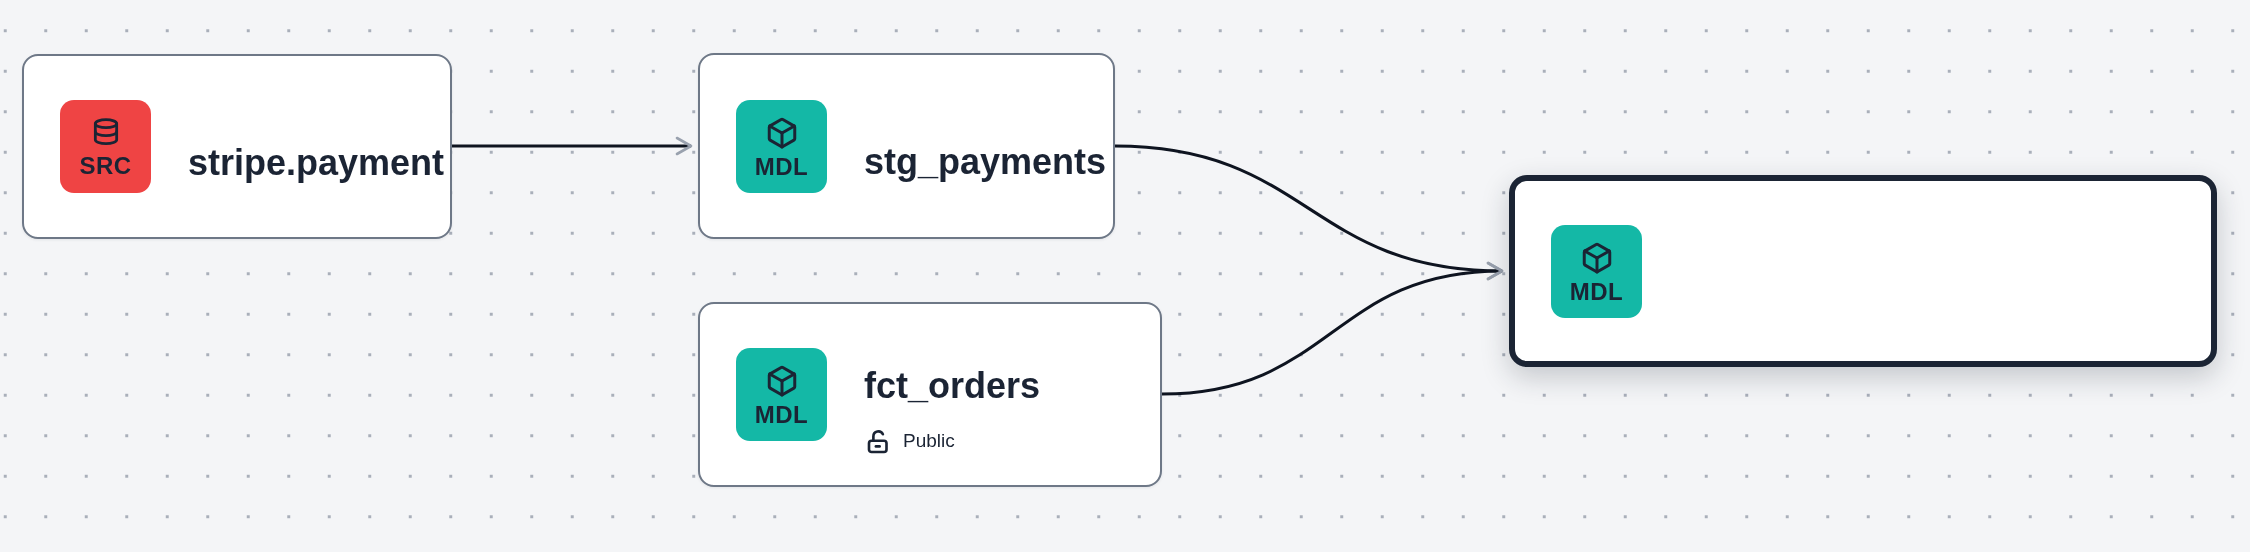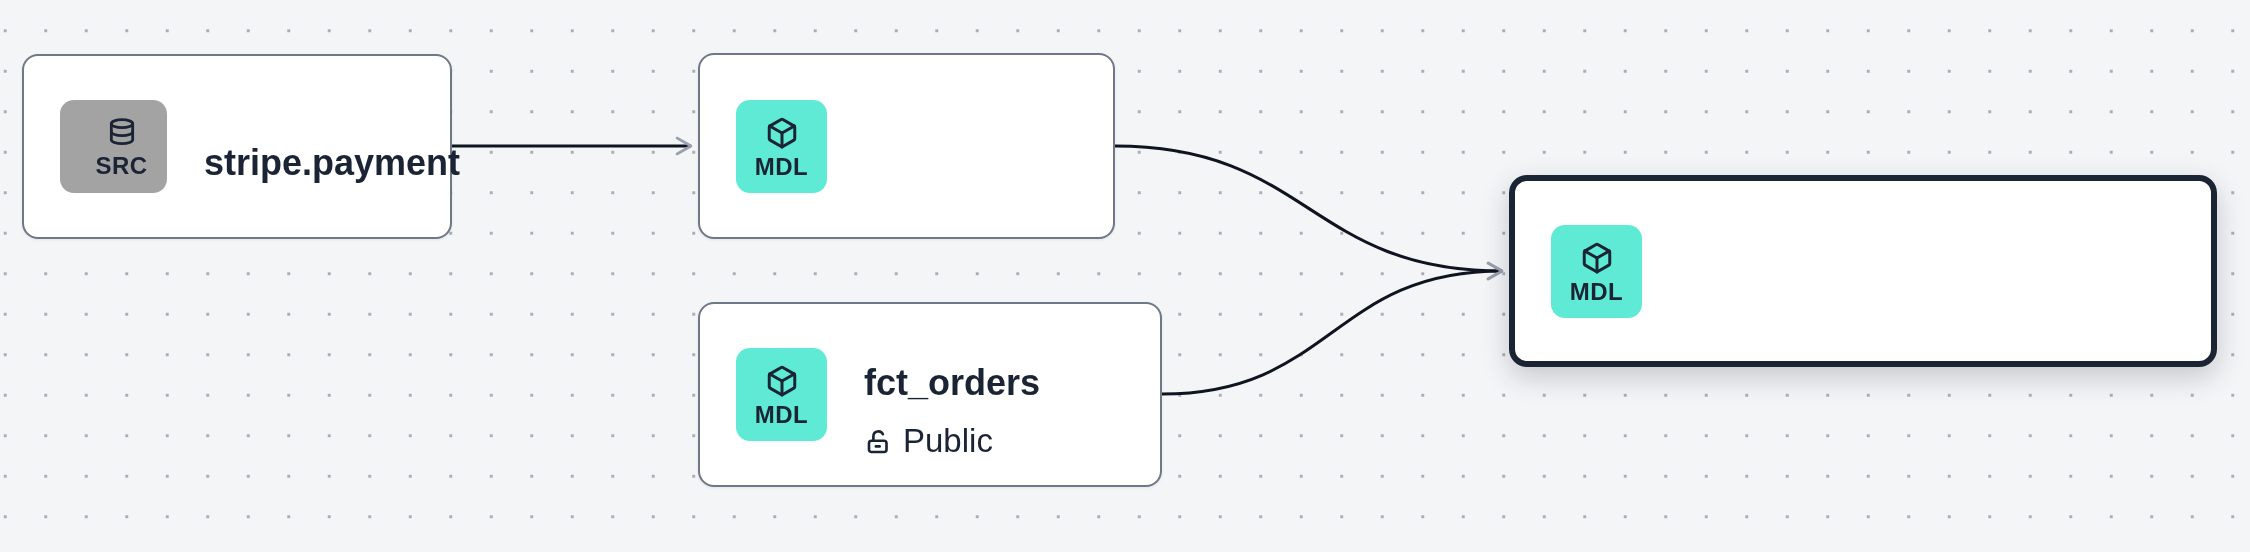--- a/index.html
+++ b/index.html
@@ -43,22 +43,22 @@
   .badge {
     width: 91px; height: 91px;
     border-radius: 14px;
     flex: 0 0 auto;
     display: flex;
     flex-direction: column;
     align-items: center;
     justify-content: center;
     padding-top: 2px;
   }
-  .badge-src { background: #a3a3a3; padding-left: 16px; }
-  .badge-mdl { background: #5eead4; }
+  .badge-src { background: #ef4444; }
+  .badge-mdl { background: #14b8a6; }
   .badge svg { display: block; }
   .badge-label {
     margin-top: 5px;
     font-size: 24px;
     font-weight: 600;
     letter-spacing: 0.5px;
     color: #1b2434;
     line-height: 1;
   }
   .node-title {
@@ -72,21 +72,21 @@
   .node-text {
     display: flex;
     flex-direction: column;
     justify-content: center;
     gap: 19px;
   }
   .access-row {
     display: flex;
     align-items: center;
     gap: 9px;
-    font-size: 33px;
+    font-size: 19px;
     font-weight: 400;
     color: #1b2434;
     line-height: 1.1;
   }
   .access-row svg { display: block; }
 </style>
 </head>
 <body>
 
 <div class="canvas">
@@ -116,20 +116,21 @@
 
   <div class="node" style="left:698px; top:53px; width:417px; height:186px;">
     <div class="badge badge-mdl">
       <svg width="34" height="34" viewBox="0 0 24 24" fill="none" stroke="#1b2434" stroke-width="2.1" stroke-linecap="round" stroke-linejoin="round">
         <path d="M21 16V8a1.2 1.2 0 0 0-.6-1.04l-7.8-4.46a1.2 1.2 0 0 0-1.2 0L3.6 6.96A1.2 1.2 0 0 0 3 8v8a1.2 1.2 0 0 0 .6 1.04l7.8 4.46a1.2 1.2 0 0 0 1.2 0l7.8-4.46A1.2 1.2 0 0 0 21 16z"></path>
         <polyline points="3.3 7 12 12 20.7 7"></polyline>
         <line x1="12" y1="22" x2="12" y2="12"></line>
       </svg>
       <span class="badge-label">MDL</span>
     </div>
+    <div class="node-title">stg_payments</div>
   </div>
 
   <div class="node" style="left:698px; top:302px; width:464px; height:185px;">
     <div class="badge badge-mdl">
       <svg width="34" height="34" viewBox="0 0 24 24" fill="none" stroke="#1b2434" stroke-width="2.1" stroke-linecap="round" stroke-linejoin="round">
         <path d="M21 16V8a1.2 1.2 0 0 0-.6-1.04l-7.8-4.46a1.2 1.2 0 0 0-1.2 0L3.6 6.96A1.2 1.2 0 0 0 3 8v8a1.2 1.2 0 0 0 .6 1.04l7.8 4.46a1.2 1.2 0 0 0 1.2 0l7.8-4.46A1.2 1.2 0 0 0 21 16z"></path>
         <polyline points="3.3 7 12 12 20.7 7"></polyline>
         <line x1="12" y1="22" x2="12" y2="12"></line>
       </svg>
       <span class="badge-label">MDL</span>

